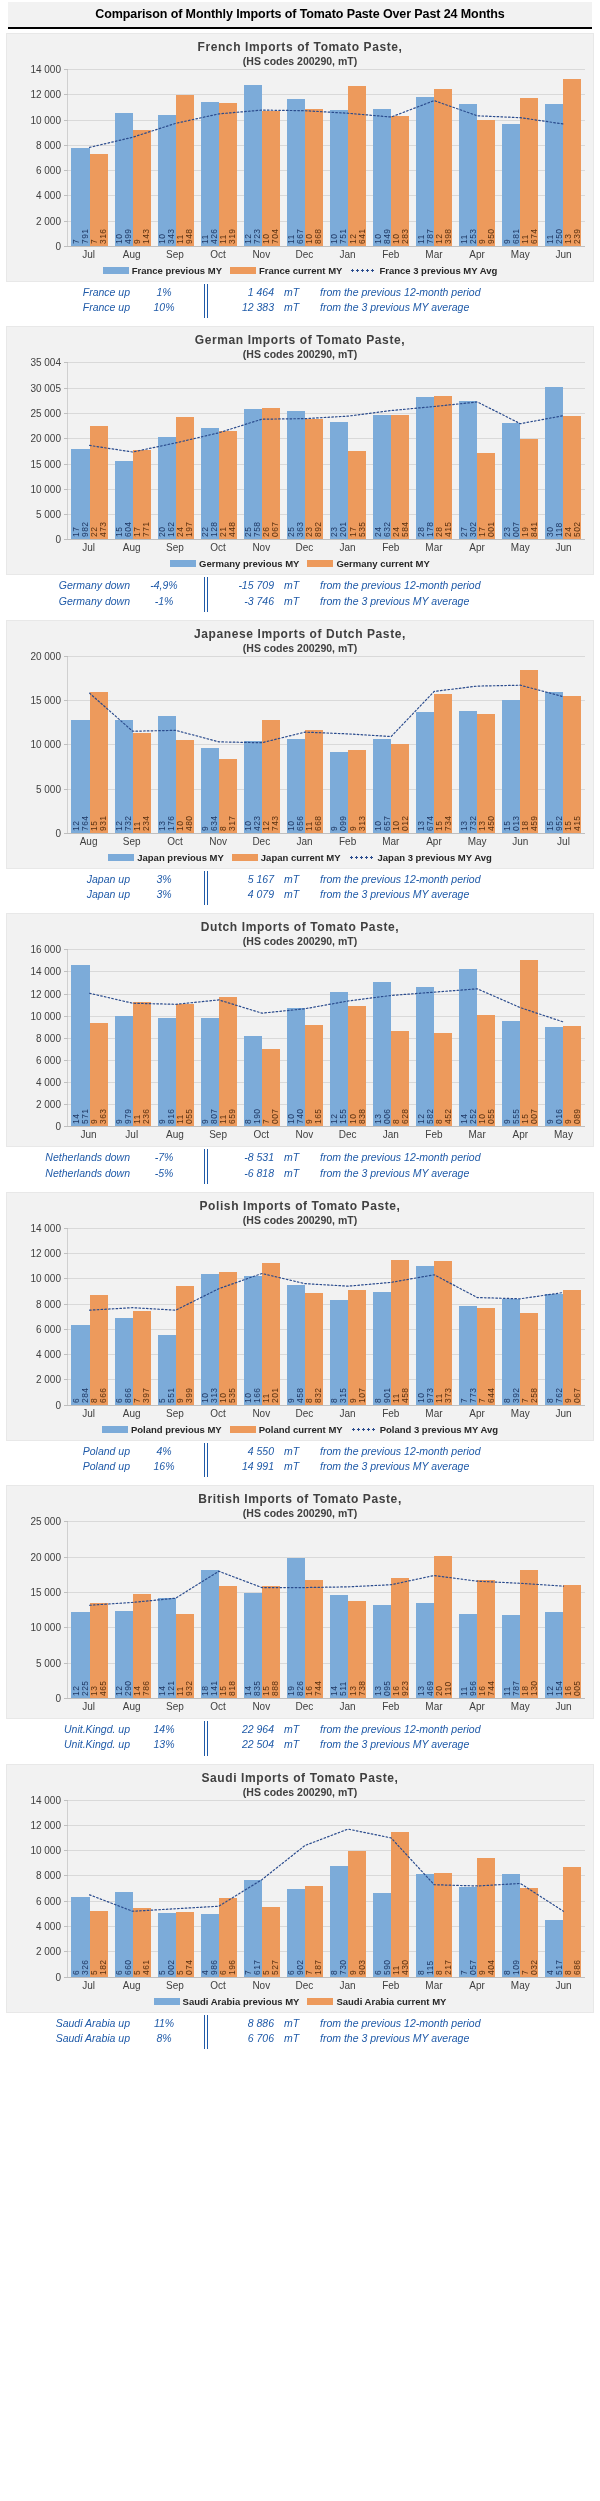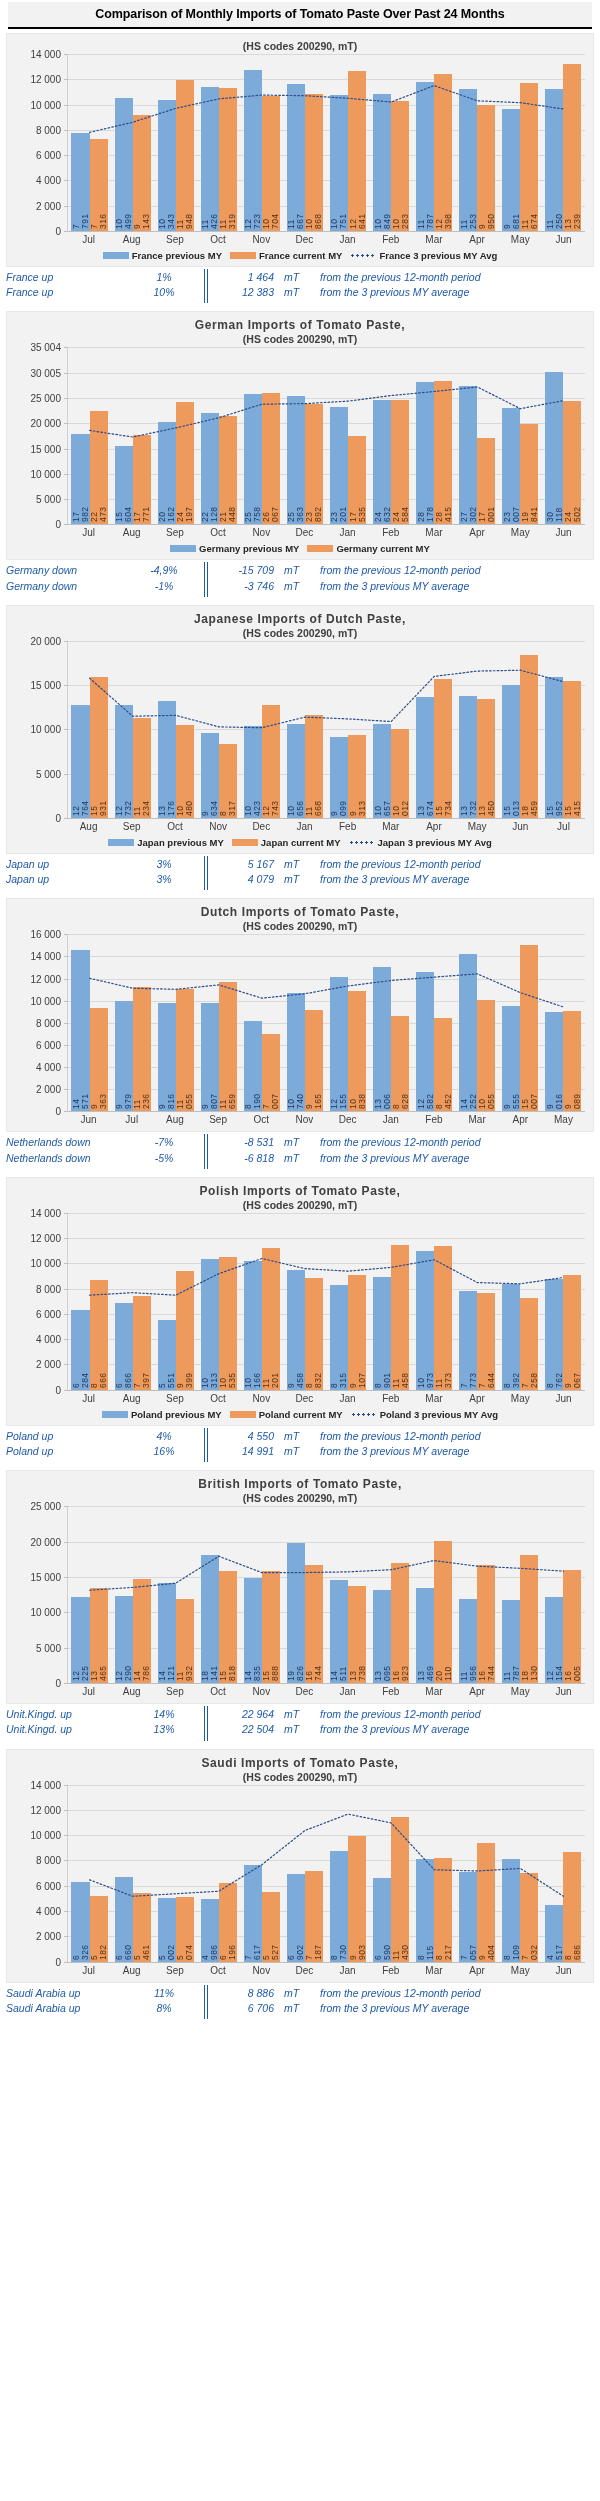--- a/index.html
+++ b/index.html
@@ -121,21 +121,21 @@
 
   .summary {
     margin:0 6px;
     background:#ffffff;
     padding:3px 0 5px 0;
     font-style:italic;
     color:#1f5aa8;
     font-size:10.5px;
   }
   .srow { display:flex; align-items:center; line-height:1.45; }
-  .s-country { width:132px; padding-right:8px; white-space:nowrap; }
+  .s-country { width:132px; text-align:right; padding-right:8px; white-space:nowrap; }
   .s-pct { width:52px; text-align:center; }
   .s-val { width:68px; text-align:right; }
   .s-unit { width:46px; text-align:left; padding-left:10px; }
   .s-desc { flex:1; text-align:left; }
   .sgroup { position:relative; }
   .sgroup .divider {
     position:absolute; left:198px; top:2px; bottom:2px; width:4px;
     border-left:1px solid #1f5aa8; border-right:1px solid #1f5aa8;
   }
   .gap { height:6px; background:#ffffff; }
@@ -144,20 +144,21 @@
 <body>
 
 <div class="page">
 
   <div class="title-wrap">
     <div class="main-title">Comparison of Monthly Imports of Tomato Paste Over Past 24 Months</div>
   </div>
 
   <div id="charts-host">
       <div class="panel">
+        <div class="chart-title">French  Imports  of  Tomato  Paste,</div>
         <div class="chart-sub">(HS codes 200290, mT)</div>
         <div class="plot-area">
           <div class="yaxis">
             <div class="ytick" style="top: 100%;">0</div>
             <div class="ytick" style="top: 85.7143%;">2 000</div>
             <div class="ytick" style="top: 71.4286%;">4 000</div>
             <div class="ytick" style="top: 57.1429%;">6 000</div>
             <div class="ytick" style="top: 42.8571%;">8 000</div>
             <div class="ytick" style="top: 28.5714%;">10 000</div>
             <div class="ytick" style="top: 14.2857%;">12 000</div>
@@ -1680,20 +1681,30 @@
             <div class="xlabel">Nov</div>
             <div class="xlabel">Dec</div>
             <div class="xlabel">Jan</div>
             <div class="xlabel">Feb</div>
             <div class="xlabel">Mar</div>
             <div class="xlabel">Apr</div>
             <div class="xlabel">May</div>
             <div class="xlabel">Jun</div>
           </div>
         </div>
+        <div class="legend">
+          <div class="item">
+            <span class="swatch prev"></span>
+            <span>Saudi Arabia previous MY</span>
+          </div>
+          <div class="item">
+            <span class="swatch curr"></span>
+            <span>Saudi Arabia current MY</span>
+          </div>
+        </div>
       </div>
       <div class="summary sgroup">
         <div class="divider"></div>
         <div class="srow">
           <div class="s-country">Saudi Arabia up</div>
           <div class="s-pct">11%</div>
           <div style="width: 16px;"></div>
           <div class="s-val">8 886</div>
           <div class="s-unit">mT</div>
           <div class="s-desc">from the previous 12-month period</div>

